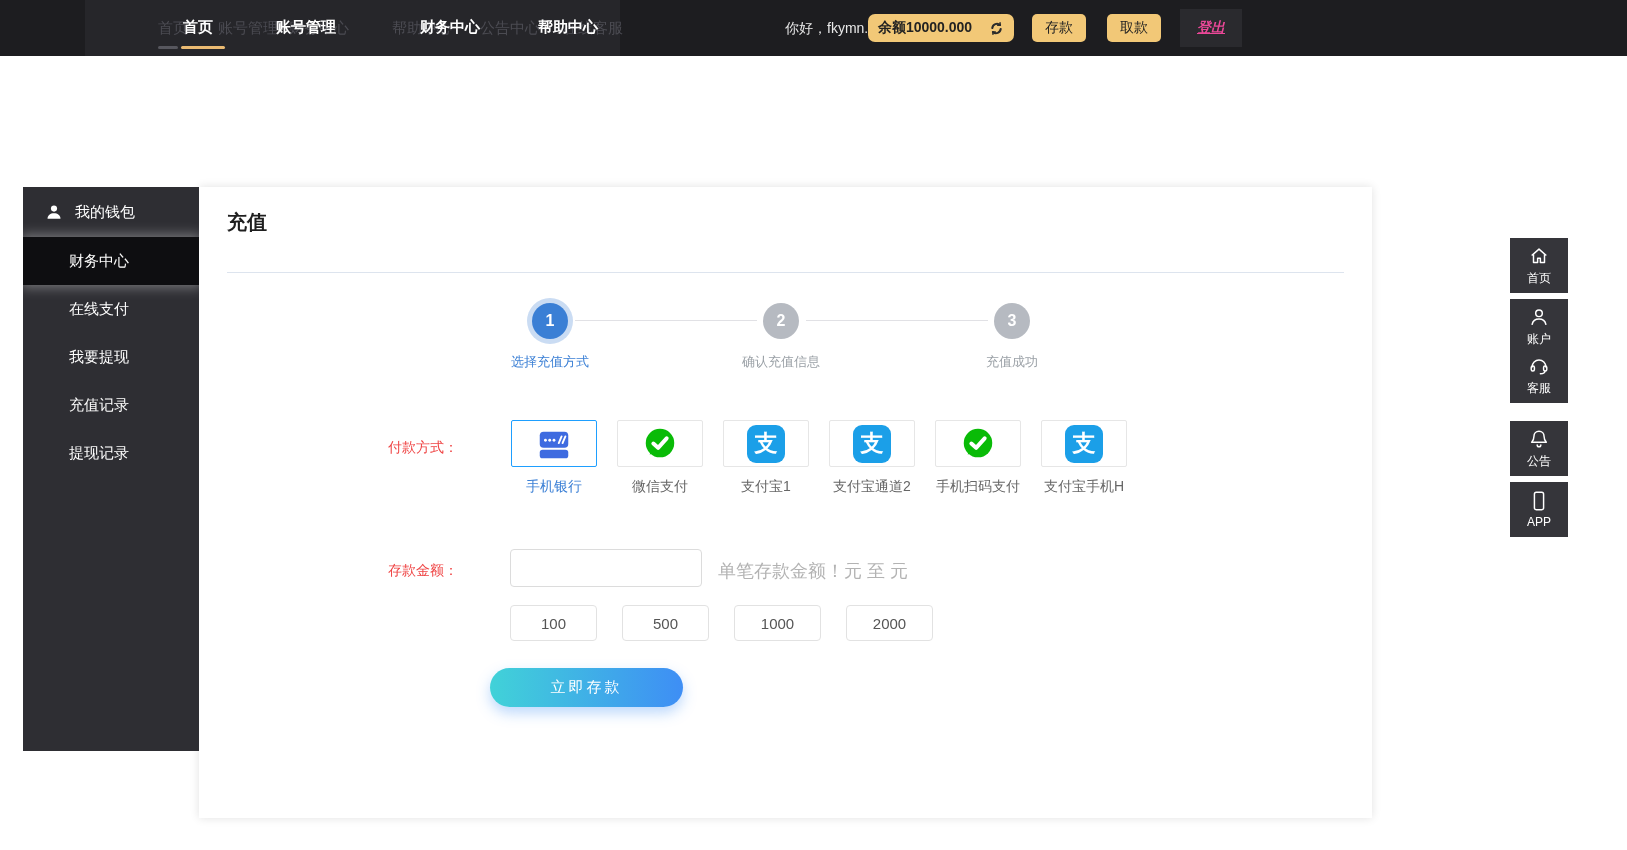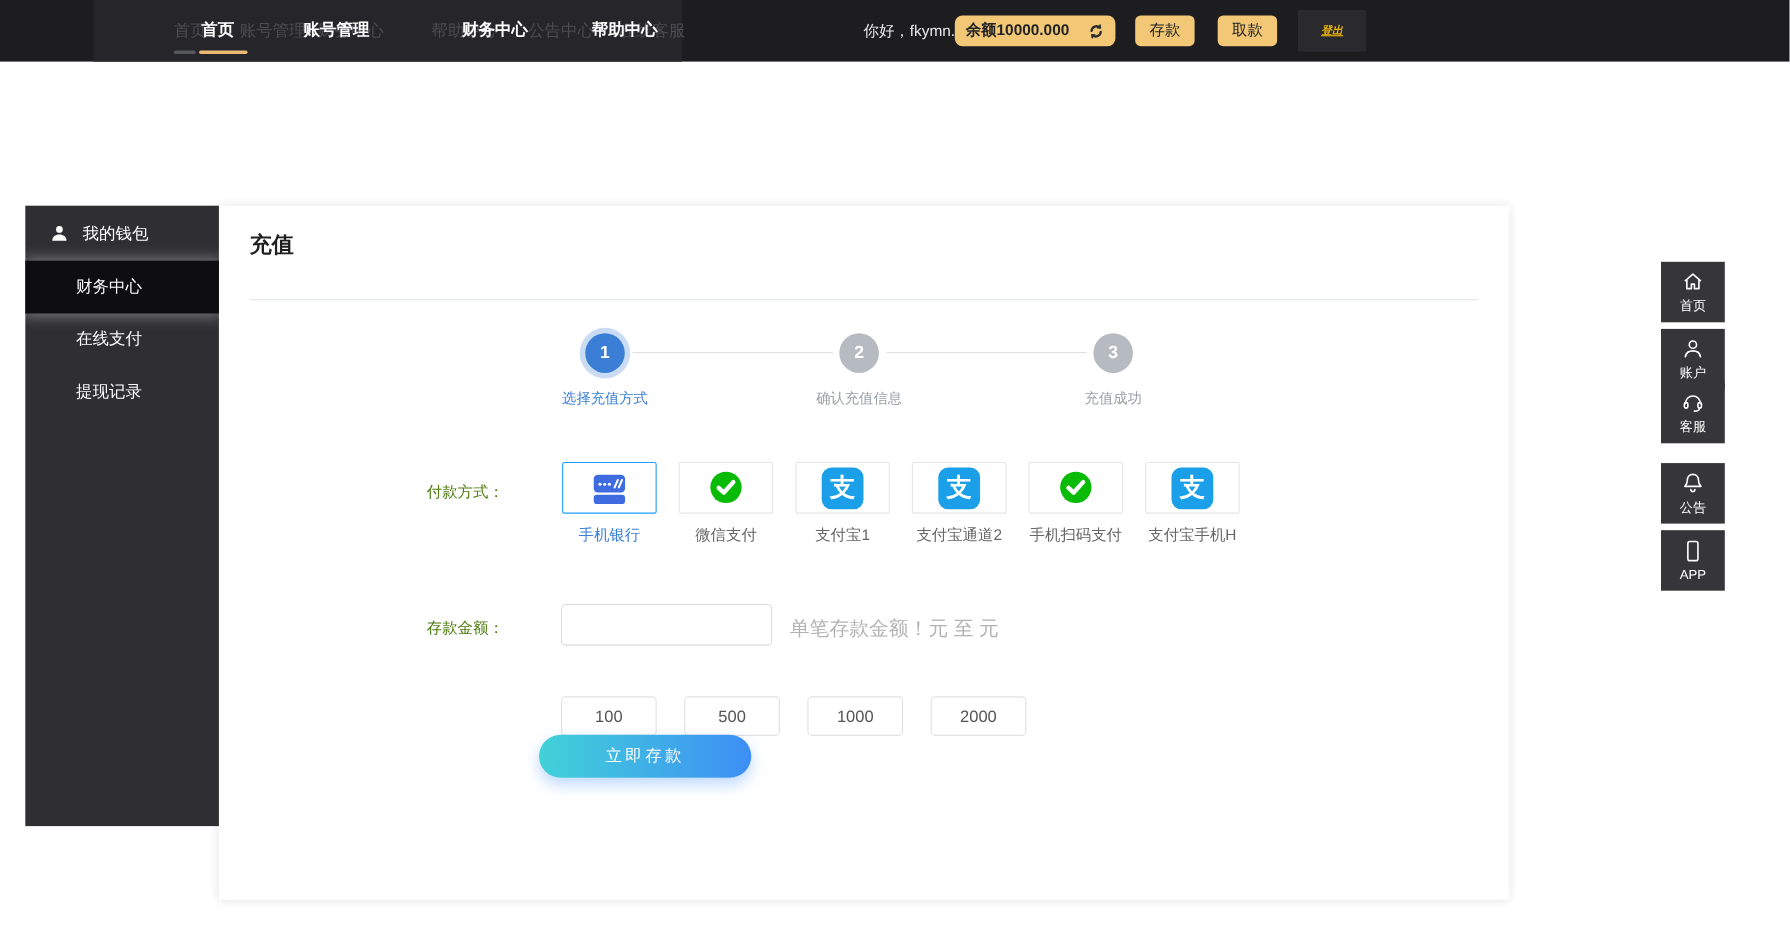--- a/index.html
+++ b/index.html
@@ -15,21 +15,21 @@
   .underline-gray { position:absolute; left:73px; top:46px; width:20px; height:3px; background:#57575e; border-radius:2px; }
   .underline-gold { position:absolute; left:96px; top:46px; width:44px; height:3px; background:#eaba72; border-radius:2px; }
   .greeting { position:absolute; left:785px; top:0; height:56px; line-height:56px; color:#e8e8e8; font-size:14px; }
   .gold-btn { position:absolute; top:14px; height:28px; background:#f2c877; border:none; border-radius:5px;
               color:#222; font-size:14px; display:flex; align-items:center; justify-content:center; cursor:pointer; }
   .balance-pill { left:868px; width:146px; gap:17px; font-weight:bold; border-radius:7px; }
   .btn-deposit { left:1032px; width:54px; }
   .btn-withdraw { left:1107px; width:54px; }
   .logout-tile { position:absolute; left:1180px; top:9px; width:62px; height:38px; background:#2a2a2e;
                  display:flex; align-items:center; justify-content:center; }
-  .logout-link { color:#eab308; font-size:10px; font-weight:bold; font-style:italic; text-decoration:underline; cursor:pointer; }
+  .logout-link { color:#ec4899; font-size:14px; font-weight:bold; font-style:italic; text-decoration:underline; cursor:pointer; }
 
   
   .sidebar { position:absolute; left:23px; top:187px; width:176px; height:564px; background:#2e2e33; z-index:10; }
   .wallet-header { height:50px; display:flex; align-items:center; gap:12px; padding-left:22px; color:#fff; font-size:15px; }
   .side-item { height:48px; line-height:48px; padding-left:46px; color:#fdfdfd; font-size:15px; cursor:pointer; position:relative; }
   .side-item.active { background:#0e0e11; box-shadow:0 0 12px 2px rgba(255,255,255,.38); }
 
   
   .card { position:absolute; left:199px; top:187px; width:1173px; height:631px; background:#fff;
           box-shadow:0 0 9px rgba(0,0,0,.12); z-index:5; }
@@ -41,38 +41,38 @@
   .line1 { left:376px; width:182px; } .line2 { left:607px; width:182px; }
   .step-circle { position:absolute; top:116px; width:36px; height:36px; border-radius:50%;
                  display:flex; align-items:center; justify-content:center; color:#fff; font-size:16px; font-weight:bold; }
   .c1 { left:333px; background:#3a7fd5; box-shadow:0 0 0 5px #cadcf3; }
   .c2 { left:564px; background:#b6bac1; }
   .c3 { left:795px; background:#b6bac1; }
   .step-label { position:absolute; top:166px; width:140px; text-align:center; font-size:13px; color:#9aa0a6; }
   .sl1 { left:281px; color:#3a7fd5; } .sl2 { left:512px; } .sl3 { left:743px; }
 
   
-  .form-label { position:absolute; left:170px; width:89px; text-align:right; font-size:14px; color:#4d7c0f; }
+  .form-label { position:absolute; left:170px; width:89px; text-align:right; font-size:14px; color:#ef4444; }
   .pay-label { top:252px; }
   .pay-tile { position:absolute; top:233px; width:86px; height:47px; background:#fff; border:1px solid #e6e6e6;
               border-radius:2px; display:flex; align-items:center; justify-content:center; cursor:pointer; }
   .pay-tile.selected { border:1px solid #1e9fff; }
   .t0{left:312px}.t1{left:418px}.t2{left:524px}.t3{left:630px}.t4{left:736px}.t5{left:842px}
   .pay-name { position:absolute; top:291px; width:120px; text-align:center; font-size:14px; color:#666; cursor:pointer; }
   .pn0{left:295px; color:#3a7fd5;}.pn1{left:401px}.pn2{left:507px}.pn3{left:613px}.pn4{left:719px}.pn5{left:825px}
   .alipay-icon { width:38px; height:38px; border-radius:9px; background:#1b9fe8; color:#fff; font-size:23px;
                  font-weight:bold; display:flex; align-items:center; justify-content:center; }
 
   
   .amt-label { top:375px; }
   .amt-input { position:absolute; left:311px; top:362px; width:192px; height:38px; border:1px solid #dcdcdc;
                border-radius:4px; font-size:15px; padding:0 10px; color:#333; outline:none; }
   .amt-hint { position:absolute; left:519px; top:372px; font-size:18px; color:#b3b3b3; }
   .quick-btn { position:absolute; top:418px; width:87px; height:36px; background:#fff; border:1px solid #e2e2e2;
-               border-radius:4px; font-size:15px; color:#555; cursor:pointer;margin-top:28px; }
+               border-radius:4px; font-size:15px; color:#555; cursor:pointer; }
   .q0{left:311px}.q1{left:423px}.q2{left:535px}.q3{left:647px}
 
   
   .submit-btn { position:absolute; left:291px; top:481px; width:193px; height:39px; border:none; border-radius:20px;
                 background:linear-gradient(90deg,#41d2d8 0%,#3e8ef5 100%); color:#fff; font-size:15px;
                 letter-spacing:3px; cursor:pointer; box-shadow:0 6px 14px rgba(62,142,245,.35); }
 
   
   .rail-tile { position:absolute; left:1510px; width:58px; height:55px; background:#35353a; color:#fff;
                display:flex; flex-direction:column; align-items:center; justify-content:center; gap:3px;
@@ -127,20 +127,22 @@
     <span>
       <svg width="18" height="18" viewBox="0 0 20 20" fill="#fff">
         <circle cx="10" cy="6.2" r="3.4"></circle>
         <path d="M2.8 17.5c0-4 3.2-6.2 7.2-6.2s7.2 2.2 7.2 6.2z"></path>
       </svg>
     </span>
     <span>我的钱包</span>
   </div>
   <div class="side-item active">财务中心</div>
   <div class="side-item">在线支付</div>
+  <div class="side-item">我要提现</div>
+  <div class="side-item">充值记录</div>
   <div class="side-item">提现记录</div>
 </div>
 
 <div class="card">
   <h1 class="page-title">充值</h1>
   <div class="title-divider"></div>
 
   <div class="step-line line1"></div>
   <div class="step-line line2"></div>
   <div class="step-circle c1">1</div>

